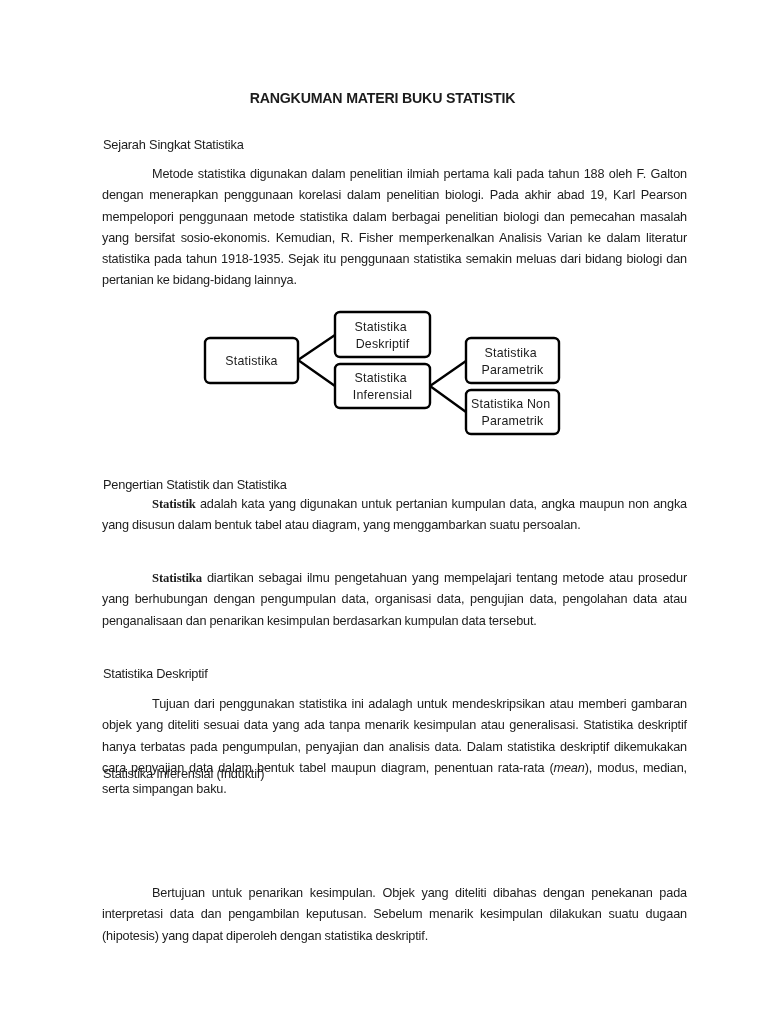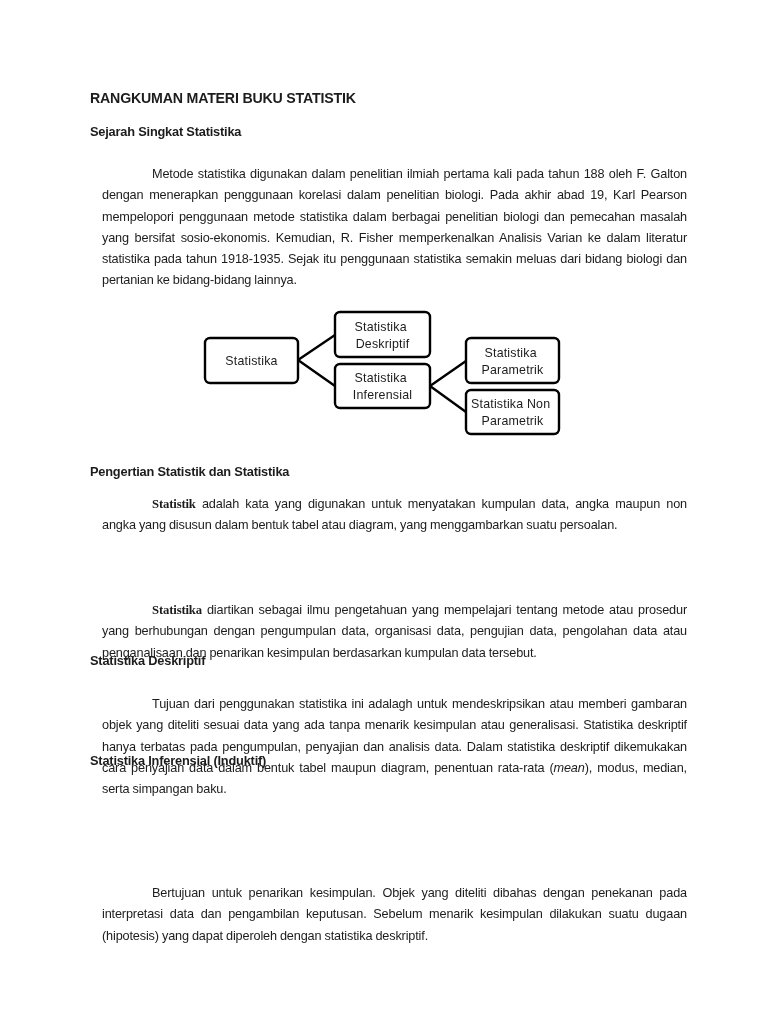--- a/index.html
+++ b/index.html
@@ -18,34 +18,35 @@
     .page {
       position: absolute;
       left: 0; top: 0;
       width: 768px; height: 1024px;
       background: #ffffff;
     }
     .doc-title {
       position: absolute;
       left: 90px; width: 585px;
       top: 88px;
+      text-align: center;
       font-weight: bold;
       font-size: 14.2px;
       line-height: 21px;
       letter-spacing: -0.2px;
       margin: 0;
     }
     .heading {
       position: absolute;
       left: 90px; width: 585px;
-      font-weight: bold;
+      font-weight: normal;
       font-size: 12.8px;
       line-height: 21.3px;
       letter-spacing: -0.2px;
-      margin: 0;
+      margin: 13px;
     }
     .para {
       position: absolute;
       left: 90px; width: 585px;
       font-size: 12.7px;
       line-height: 21.3px;
       text-align: justify;
       text-indent: 50px;
       letter-spacing: -0.15px;
       word-spacing: -0.3px;
@@ -107,22 +108,22 @@
         <tspan x="512.5" y="374">Parametrik</tspan>
       </text>
       <text>
         <tspan x="512.5" y="408">Statistika Non</tspan>
         <tspan x="512.5" y="425">Parametrik</tspan>
       </text>
     </g>
   </svg>
 
   <h2 class="heading" style="top:461px">Pengertian Statistik dan Statistika</h2>
-  <p class="para" style="top:482px"><b>Statistik</b><span> adalah kata yang digunakan untuk menyatakan kumpulan data, angka maupun non angka yang disusun dalam bentuk tabel atau diagram, yang menggambarkan suatu persoalan.</span></p>
-  <p class="para" style="top:588px"><b>Statistika</b><span> diartikan sebagai ilmu pengetahuan yang mempelajari tentang  metode atau prosedur yang berhubungan dengan pengumpulan data, organisasi data, pengujian data, pengolahan data atau penganalisaan dan penarikan kesimpulan berdasarkan kumpulan data tersebut.</span></p>
+  <p class="para" style="top:482px"><b>Statistik</b><span> adalah kata yang digunakan untuk pertanian kumpulan data, angka maupun non angka yang disusun dalam bentuk tabel atau diagram, yang menggambarkan suatu persoalan.</span></p>
+  <p class="para" style="top:556px"><b>Statistika</b><span> diartikan sebagai ilmu pengetahuan yang mempelajari tentang  metode atau prosedur yang berhubungan dengan pengumpulan data, organisasi data, pengujian data, pengolahan data atau penganalisaan dan penarikan kesimpulan berdasarkan kumpulan data tersebut.</span></p>
 
   <h2 class="heading" style="top:650px">Statistika Deskriptif</h2>
   <p class="para" style="top:682px"><span>Tujuan dari penggunakan statistika ini adalagh untuk mendeskripsikan atau memberi gambaran objek yang diteliti sesuai data yang ada tanpa menarik kesimpulan atau generalisasi. Statistika deskriptif hanya terbatas pada pengumpulan, penyajian dan analisis data. Dalam statistika deskriptif dikemukakan cara penyajian data dalam bentuk tabel maupun diagram, penentuan rata-rata (</span><i>mean</i><span>), modus, median, serta simpangan baku.</span></p>
 
   <h2 class="heading" style="top:750px">Statistika Inferensial (Induktif)</h2>
   <p class="para" style="top:871px">Bertujuan untuk penarikan kesimpulan. Objek yang diteliti dibahas dengan penekanan pada interpretasi data dan pengambilan keputusan. Sebelum menarik kesimpulan dilakukan suatu dugaan (hipotesis) yang dapat diperoleh dengan statistika deskriptif.</p>
 
 
 </div>
 

